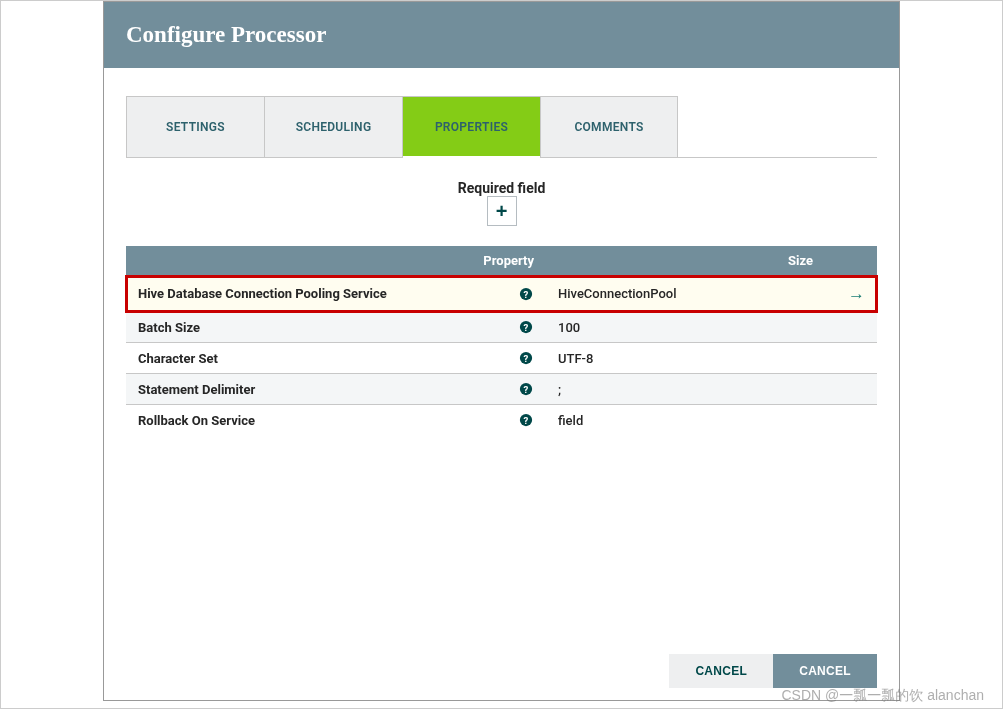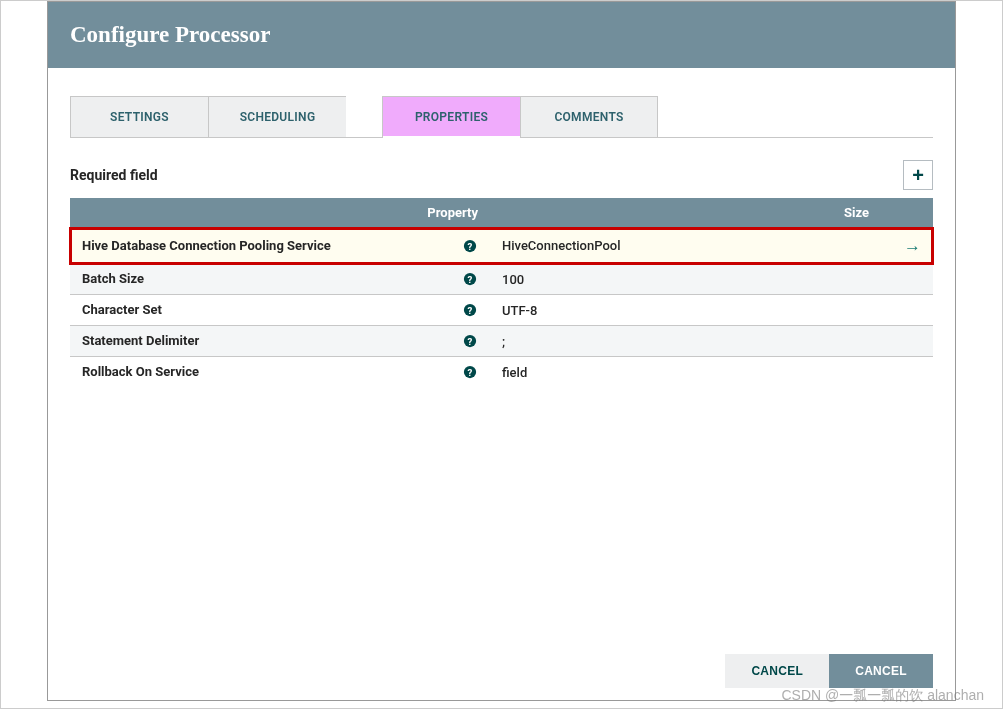--- a/index.html
+++ b/index.html
@@ -5,21 +5,21 @@
     * { box-sizing: border-box; margin: 0; padding: 0; }
     body {
       font-family: -apple-system, BlinkMacSystemFont, "Segoe UI", Roboto, Helvetica, Arial, sans-serif;
       background: #fff;
       width: 1003px;
       height: 709px;
       position: relative;
       border: 1px solid #ccc;
     }
     .dialog {
-      width: 909px;
+      width: 797px;
       height: 700px;
       margin: 0 auto;
       border: 1px solid #999;
       background: #fff;
       display: flex;
       flex-direction: column;
       position: relative;
     }
     .header {
       background: #728e9b;
@@ -35,51 +35,51 @@
       position: relative;
       display: flex;
       flex-direction: column;
     }
     .tabs {
       display: flex;
       margin-top: 28px;
       border-bottom: 1px solid #c7c7c7;
     }
     .tab {
-      padding: 13px 0;
+      padding: 23px 0;
       width: 138px;
       text-align: center;
       font-size: 12px;
       font-weight: 600;
       color: #2d616c;
       background: #eeeff0;
       border: 1px solid #c7c7c7;
       border-bottom: none;
       border-right: none;
       cursor: pointer;
       letter-spacing: 0.3px;
     }
     .tab:last-child { border-right: 1px solid #c7c7c7; }
     .tab.active {
-      background: #f0abfc;
-      position: relative;
-      margin-left: 36px;
+      background: #84cc16;
+      position: relative;
     }
     .tab.active::after {
       content: "";
       position: absolute;
       left: 0; right: 0; bottom: -1px; height: 2px;
       background: #fff;
     }
     .required-row {
       display: flex;
       justify-content: space-between;
       align-items: center;
       margin-top: 22px;
-      margin-bottom: 8px;
+      margin-bottom: 20px;
+      flex-direction: column;
     }
     .required-label {
       font-size: 14px;
       font-weight: 700;
       color: #262626;
     }
     .add-btn {
       width: 30px;
       height: 30px;
       border: 1px solid #b5bcc1;
@@ -111,20 +111,21 @@
       font-size: 13px;
       color: #262626;
       padding: 7px 12px;
       border-top: 1px solid #c7c7c7;
       vertical-align: middle;
       position: relative;
     }
     .prop-cell {
       display: flex;
       justify-content: space-between;
+      align-items: center;
       font-weight: 700;
     }
     .help-icon {
       width: 16px; height: 16px;
       display: inline-flex;
       align-items: center; justify-content: center;
       color: #004849;
       font-weight: 700;
       font-size: 14px;
     }

